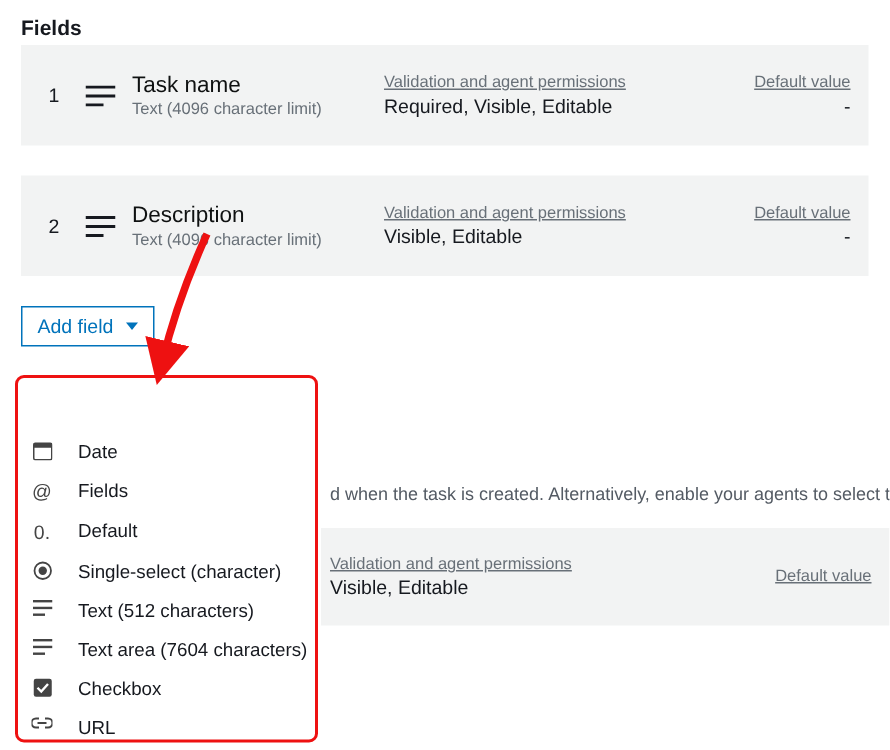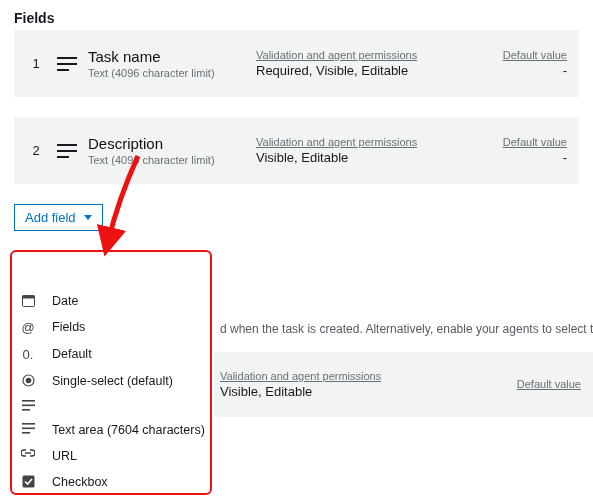--- a/index.html
+++ b/index.html
@@ -214,57 +214,58 @@
     <span class="dd-icon">0.</span>
     <span>Default</span>
   </div>
   <div class="dropdown-item">
     <span class="dd-icon">
       <svg width="13" height="13" viewBox="0 0 13 13">
           <circle cx="6.5" cy="6.5" r="5.5" fill="none" stroke="#444" stroke-width="1.2"></circle>
           <circle cx="6.5" cy="6.5" r="2.8" fill="#444"></circle>
         </svg>
     </span>
-    <span>Single-select (default)</span>
+    <span>Single-select (character)</span>
   </div>
   <div class="dropdown-item">
     <span class="dd-icon">
       <svg width="13" height="11" viewBox="0 0 13 11">
           <rect y="0" width="13" height="1.6" fill="#444"></rect>
           <rect y="4.5" width="13" height="1.6" fill="#444"></rect>
           <rect y="9" width="8" height="1.6" fill="#444"></rect>
         </svg>
     </span>
+    <span>Text (512 characters)</span>
   </div>
   <div class="dropdown-item">
     <span class="dd-icon">
       <svg width="13" height="11" viewBox="0 0 13 11">
           <rect y="0" width="13" height="1.6" fill="#444"></rect>
           <rect y="4.5" width="13" height="1.6" fill="#444"></rect>
           <rect y="9" width="8" height="1.6" fill="#444"></rect>
         </svg>
     </span>
     <span>Text area (7604 characters)</span>
   </div>
   <div class="dropdown-item">
     <span class="dd-icon">
-      <svg width="14" height="9" viewBox="0 0 14 9">
-          <path d="M5 1H3a3 3 0 000 6h2M9 1h2a3 3 0 010 6H9M4 4h6" fill="none" stroke="#444" stroke-width="1.4"></path>
-        </svg>
-    </span>
-    <span>URL</span>
-  </div>
-  <div class="dropdown-item">
-    <span class="dd-icon">
       <svg width="13" height="13" viewBox="0 0 13 13">
           <rect x="0.5" y="0.5" width="12" height="12" rx="1.5" fill="#444"></rect>
           <path d="M3 6.5 L5.5 9 L10 4" fill="none" stroke="#fff" stroke-width="1.6"></path>
         </svg>
     </span>
     <span>Checkbox</span>
+  </div>
+  <div class="dropdown-item">
+    <span class="dd-icon">
+      <svg width="14" height="9" viewBox="0 0 14 9">
+          <path d="M5 1H3a3 3 0 000 6h2M9 1h2a3 3 0 010 6H9M4 4h6" fill="none" stroke="#444" stroke-width="1.4"></path>
+        </svg>
+    </span>
+    <span>URL</span>
   </div>
 </div>
 
 <div class="section2">
   <div class="help-frag">d when the task is created. Alternatively, enable your agents to select the Qu</div>
 
   <div class="field-card-3">
     <div class="field-valid-col">
       <div class="field-label">Validation and agent permissions</div>
       <div class="field-val">Visible, Editable</div>

